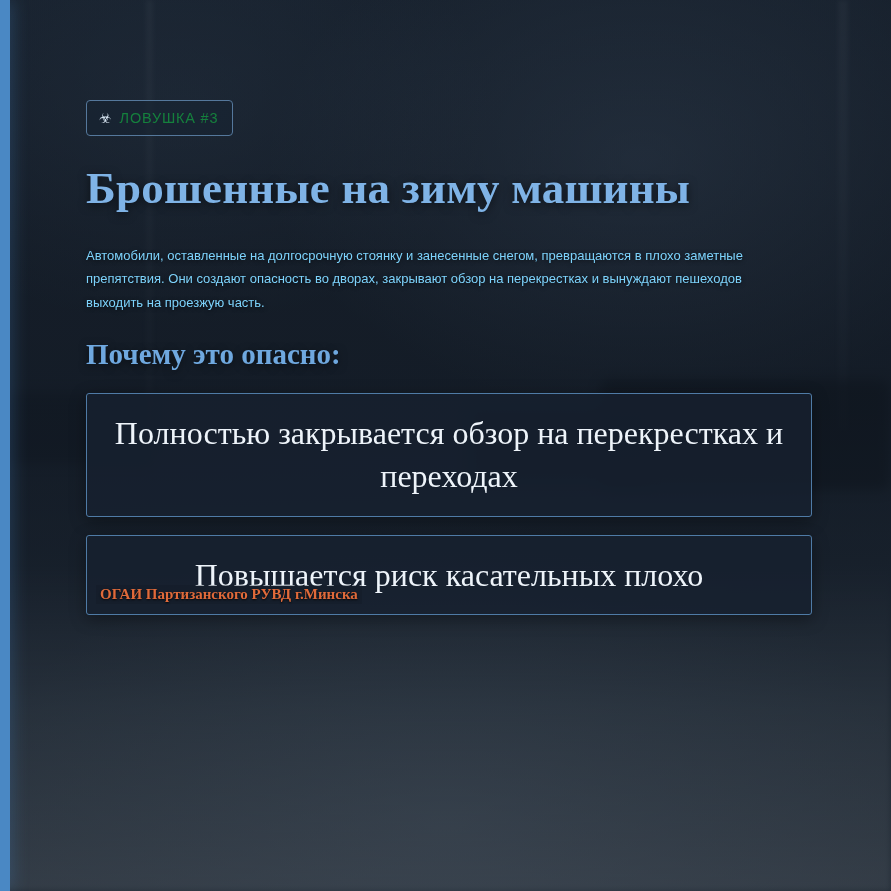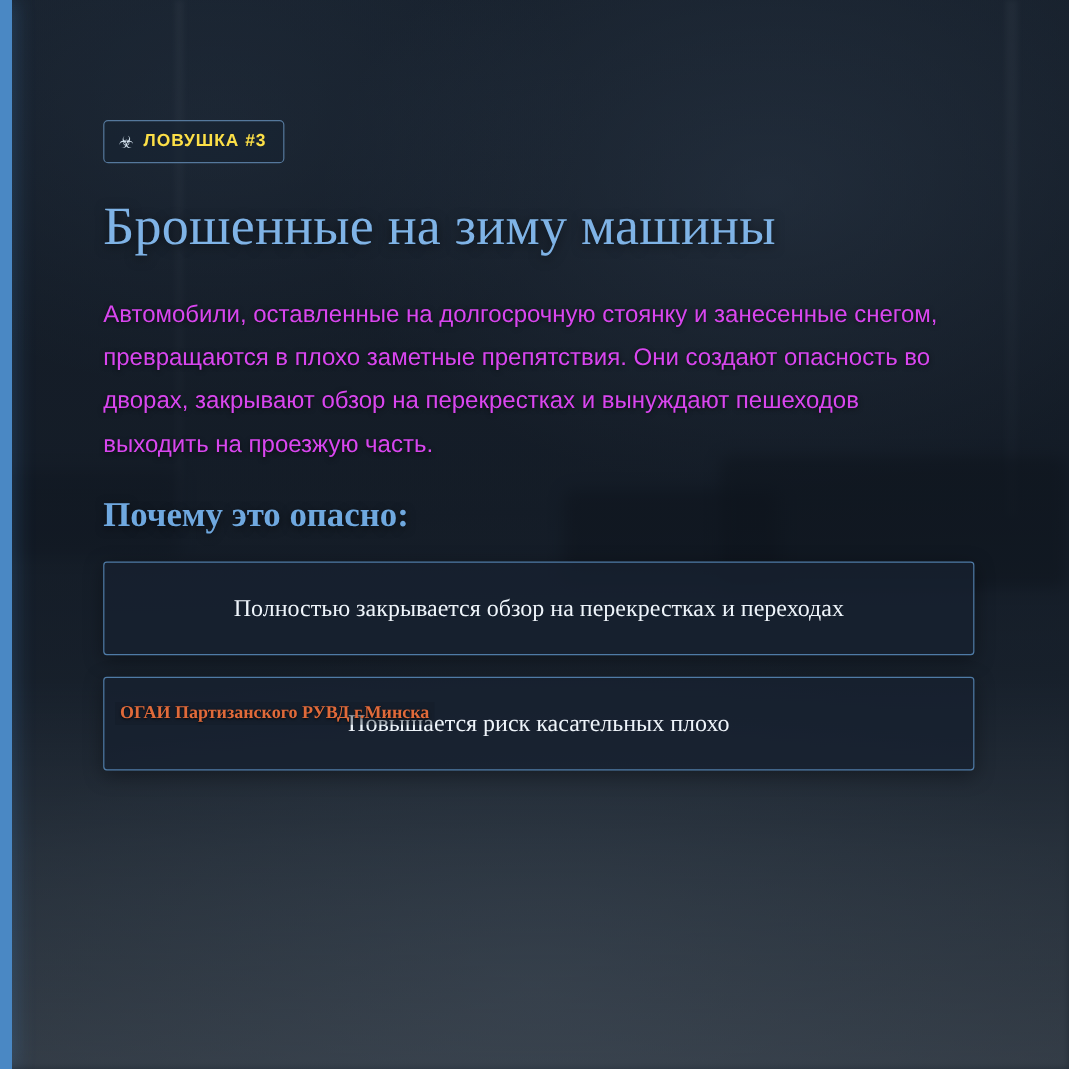--- a/index.html
+++ b/index.html
@@ -89,40 +89,40 @@
   }
   .badge-icon {
     font-size: 14px;
     line-height: 1;
     color: #cfe0f0;
     filter: grayscale(0.2);
   }
   .badge-text {
     font-size: 14.5px;
     letter-spacing: 0.8px;
-    color: #fde047;
-    font-weight: 700;
+    color: #15803d;
+    font-weight: 400;
   }
 
   h1.title {
     margin: 28px 0 10px 0;
     font-family: "Liberation Serif", serif;
     font-size: 45px;
     line-height: 1.1;
-    font-weight: 400;
+    font-weight: 700;
     color: #7fb3e6;
     letter-spacing: 0.2px;
     text-shadow: 0 2px 10px rgba(0,0,0,0.55);
   }
 
   p.lead {
     margin: 30px 0 0 0;
-    font-size: 20px;
+    font-size: 13px;
     line-height: 1.82;
-    color: #d946ef;
+    color: #7dd3fc;
     max-width: 716px;
     text-shadow: 0 1px 4px rgba(0,0,0,0.6);
   }
 
   h2.subtitle {
     margin: 24px 0 0 0;
     font-family: "Liberation Serif", serif;
     font-size: 29px;
     font-weight: 700;
     color: #6fa8df;
@@ -143,21 +143,21 @@
     display: flex;
     align-items: center;
     justify-content: center;
     text-align: center;
     padding: 18px 26px;
     box-sizing: border-box;
     box-shadow: 0 4px 16px rgba(0,0,0,0.35);
   }
   .card-text {
     font-family: "Liberation Serif", serif;
-    font-size: 20px;
+    font-size: 32px;
     line-height: 1.33;
     color: #eef4fa;
   }
 
   
   .watermark {
     position: absolute;
     left: 96px;
     top: 585px;
     font-family: "Liberation Serif", serif;

